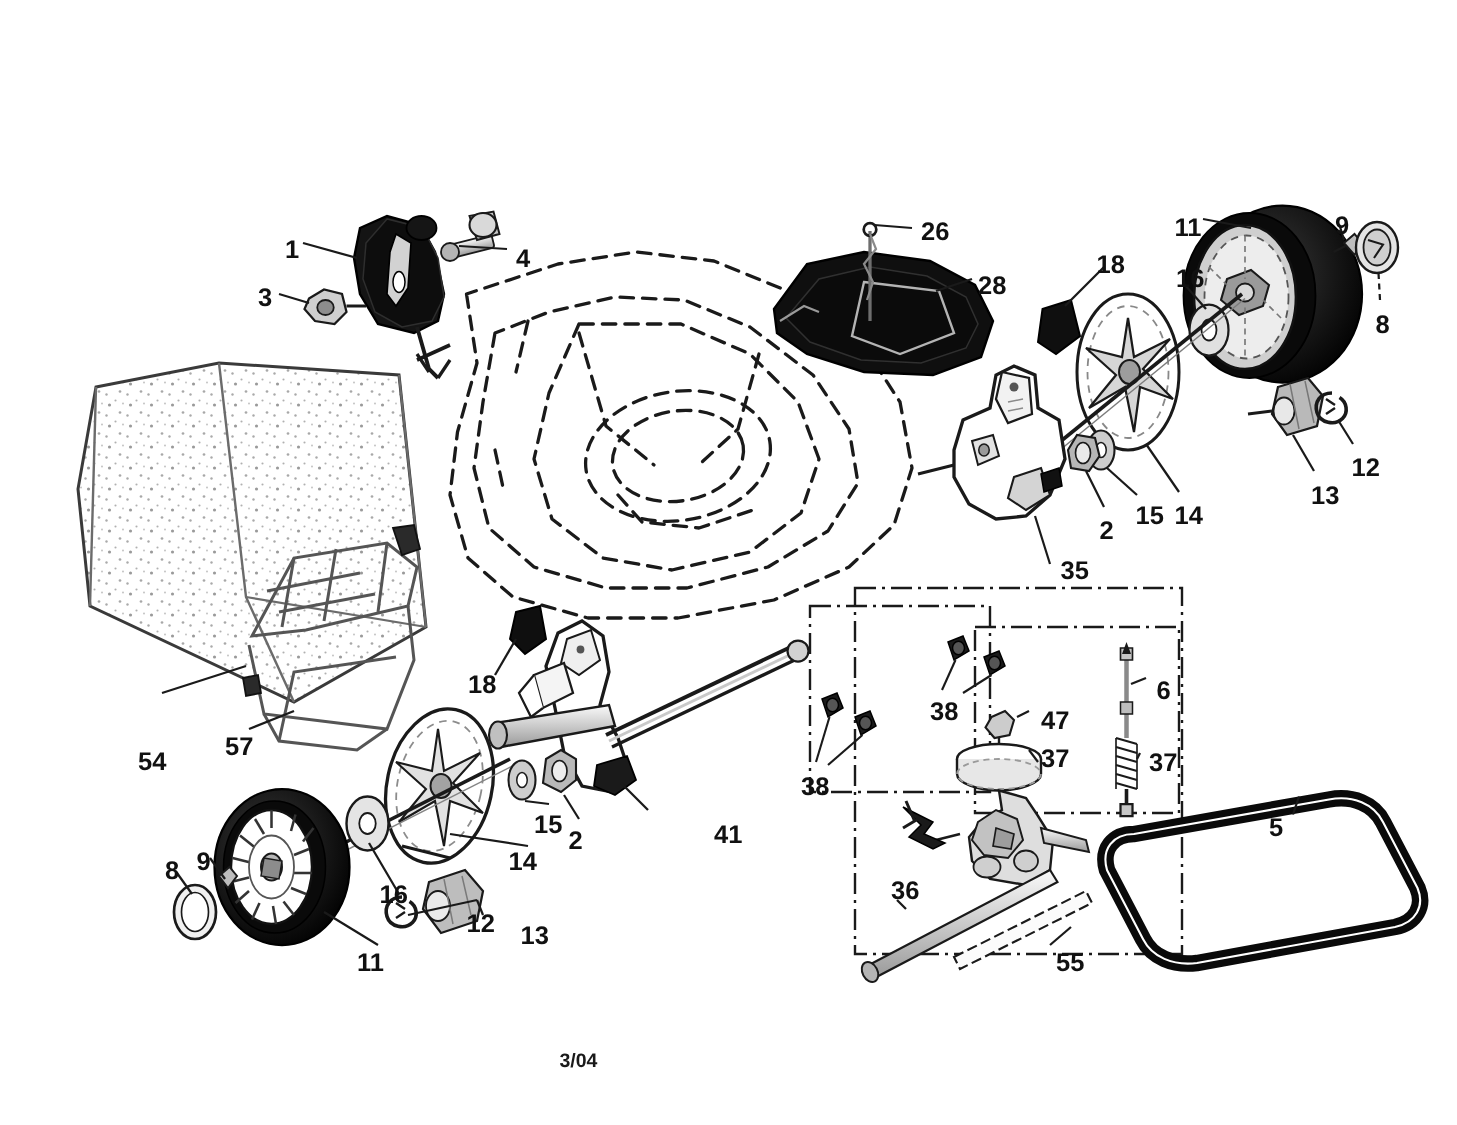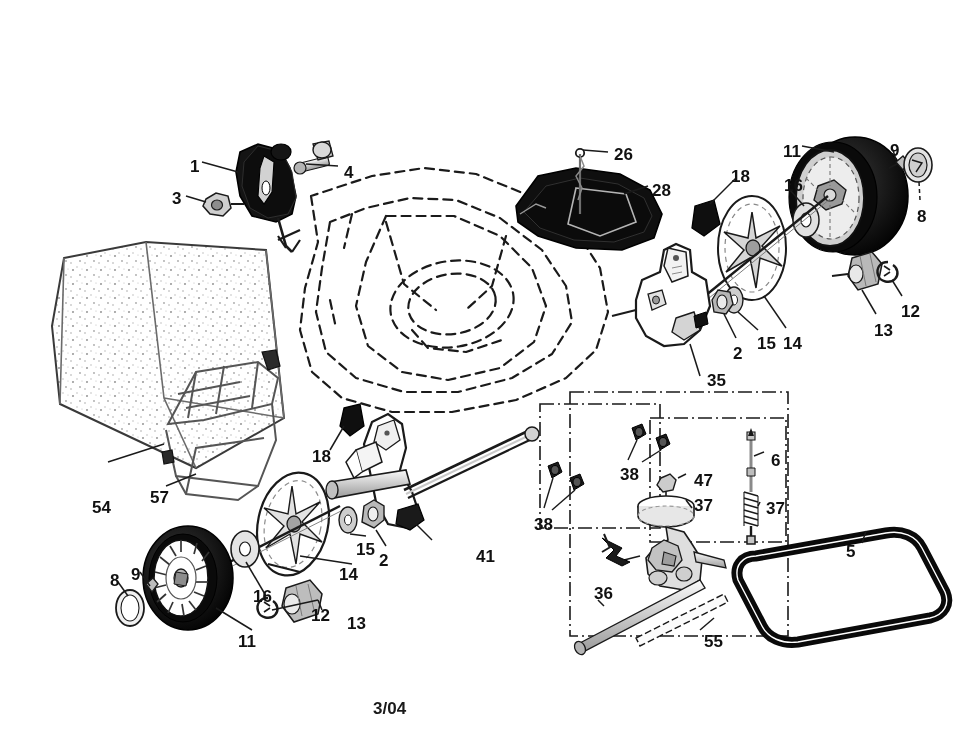--- a/index.html
+++ b/index.html
@@ -34,21 +34,21 @@
     line-height: 1;
     white-space: nowrap;
     letter-spacing: 0px;
   }
   #date-label {
     position: absolute;
     left: 373px;
     top: 699px;
     font-family: "Liberation Sans", sans-serif;
     font-weight: bold;
-    font-size: 17px;
+    font-size: 13px;
     color: #1a1a1a;
   }
   #watermark {
     position: absolute;
     left: 258px;
     top: 354px;
     font-family: "Liberation Sans", sans-serif;
     font-size: 37px;
     font-weight: normal;
     color: #e2e2e2;

